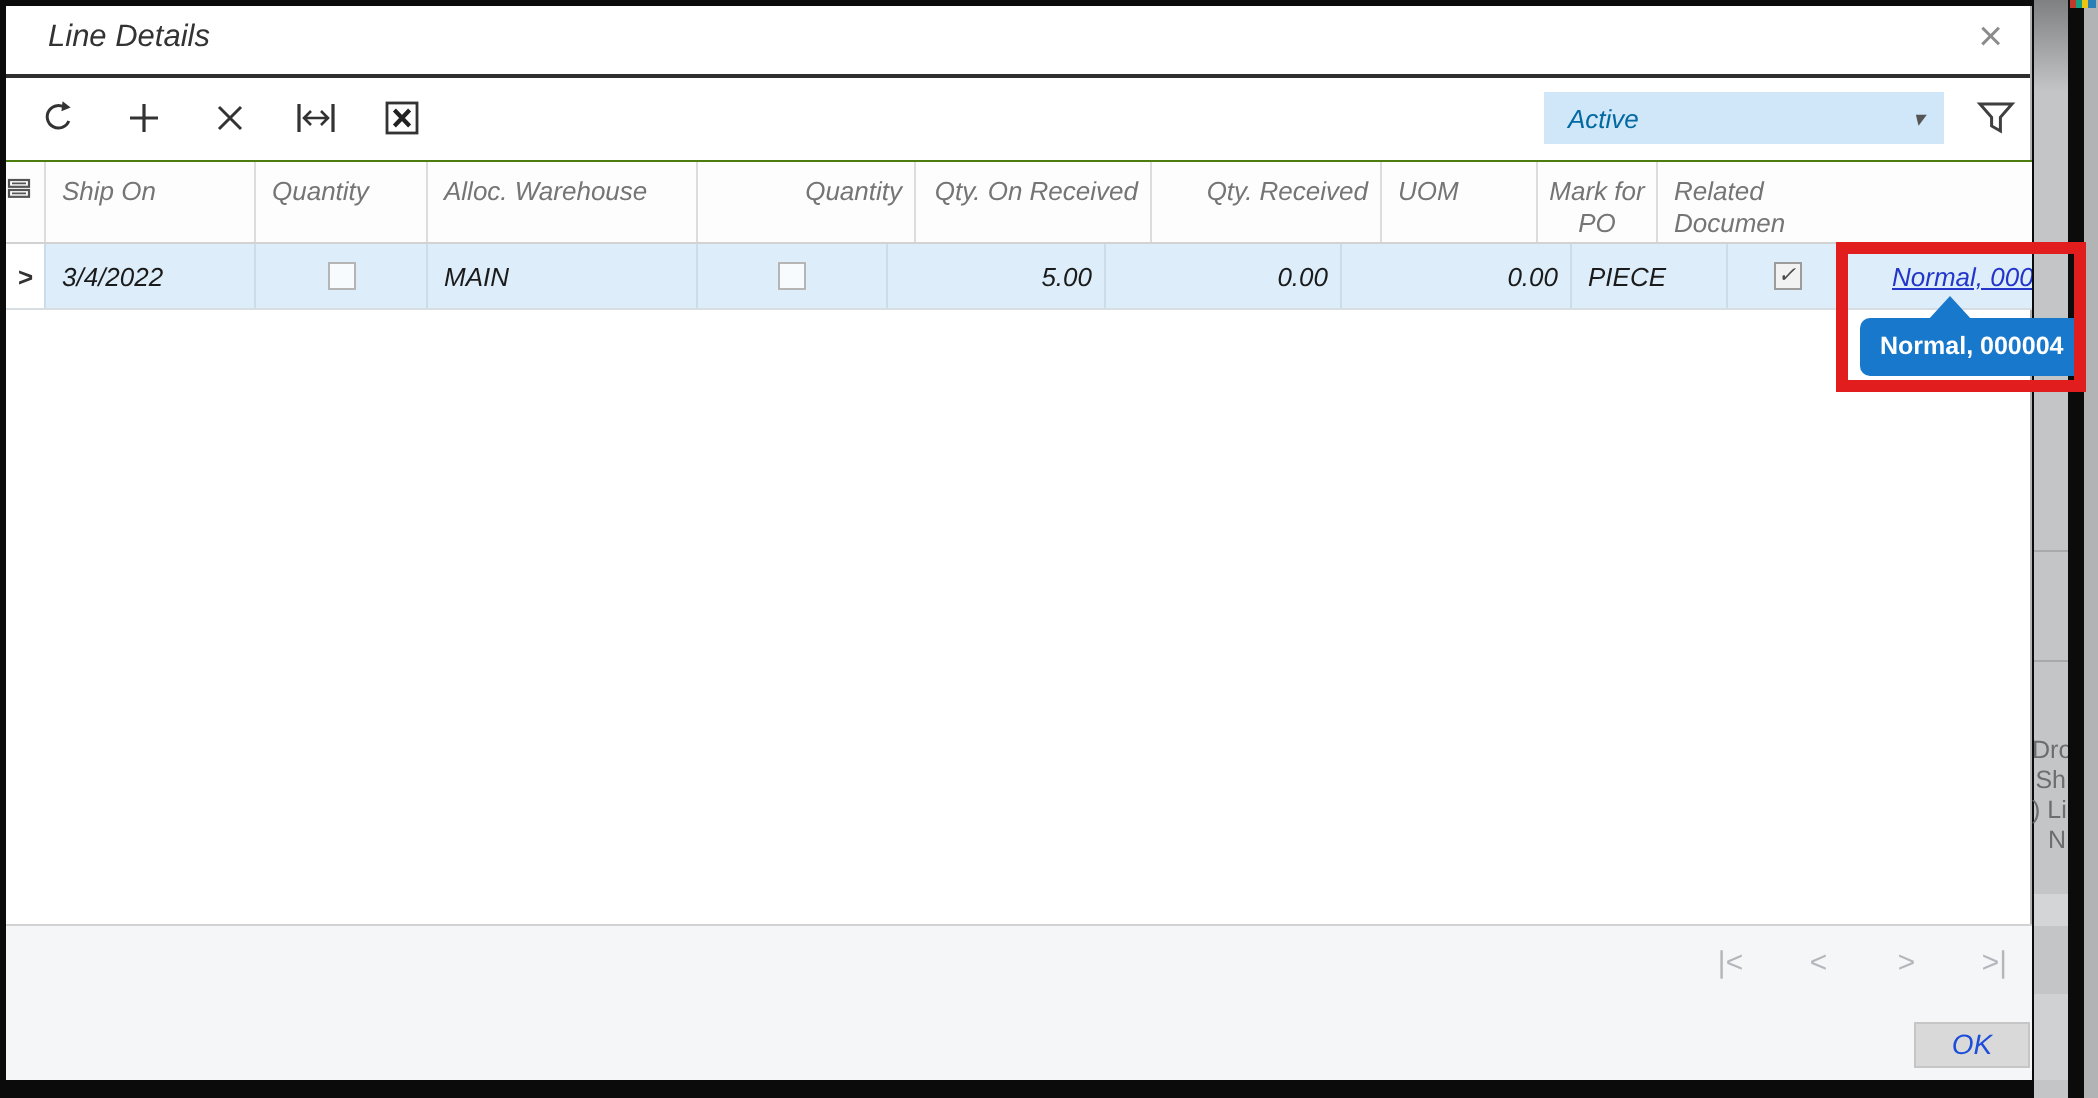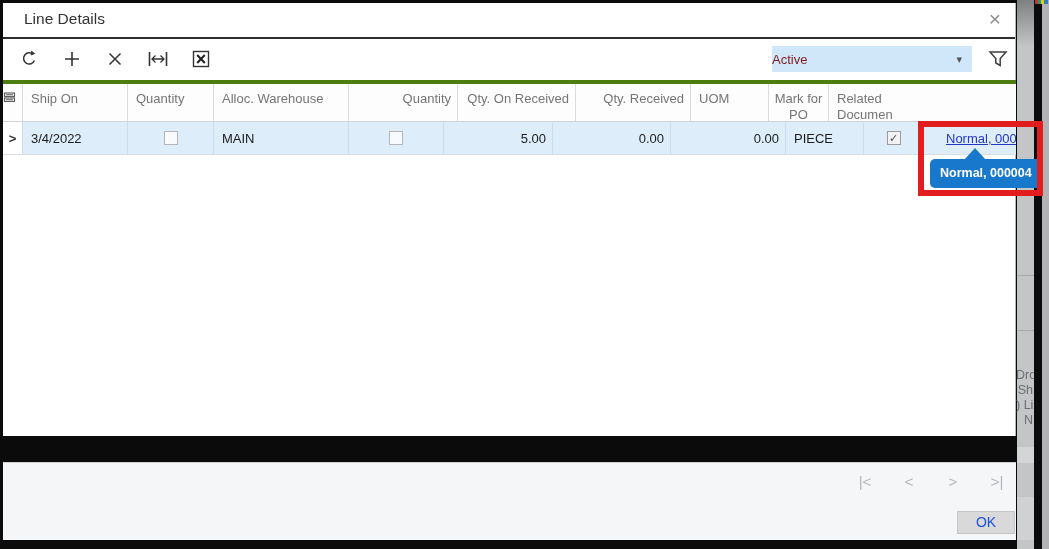--- a/index.html
+++ b/index.html
@@ -1,42 +1,42 @@
 <!DOCTYPE html>
 <html><head>
 <meta charset="utf-8">
 <style>
   * { box-sizing: border-box; margin: 0; padding: 0; }
   html,body { width:1049px; height:549px; }
   body { font-family:"Liberation Sans", sans-serif; }
   .stage { position:relative; width:1049px; height:549px; background:#0b0b0b; overflow:hidden; }
 
   
-  .dialog { position:absolute; left:3px; top:3px; width:1013px; height:433px;
-            background:#fff; border-right:1px solid #b4b4b4; }
+  .dialog { position:absolute; left:3px; top:3px; width:1013px; height:537px;
+            background:#fff; border-right:1px solid #b4b4b4;font-style:italic; }
 
   .titlebar { position:absolute; left:0; top:0; right:0; height:34px; background:#fff; }
   .title { position:absolute; left:21px; top:7px; font-size:15.5px; color:#333; }
   .dlg-close { position:absolute; right:8px; top:3px; width:24px; height:26px;
                font-size:21px; color:#8b8b8b; text-align:center; line-height:26px; cursor:pointer; }
   .title-sep { position:absolute; left:0; right:0; top:34px; height:2px; background:#2e2e2e; }
 
   .toolbar { position:absolute; left:0; right:0; top:36px; height:41px; background:#fff; }
   .tb-icons { position:absolute; left:14px; top:6px; display:flex; gap:19px; }
   .tb-btn { width:24px; height:28px; display:flex; align-items:center; justify-content:center; cursor:pointer; }
   .filter-select { position:absolute; left:769px; top:7px; width:200px; height:26px;
                    background:#cfe7f8; display:flex; align-items:center; cursor:pointer; }
-  .filter-select .val { font-size:13px; color:#7f1d1d; flex:1; }
+  .filter-select .val { padding-left:12px; font-size:13px; color:#0369a1; flex:1; }
   .filter-select .caret { padding-right:10px; color:#555; font-size:11px; }
   .funnel-btn { position:absolute; left:982px; top:7px; width:26px; height:26px;
                 display:flex; align-items:center; justify-content:center; cursor:pointer; }
 
   
   .grid-header { position:absolute; left:0; top:77px; width:1013px; height:42px;
-                 border-top:4px solid #4d7c0f; border-bottom:1px solid #d2d2d2;
+                 border-top:1px solid #4d7c0f; border-bottom:1px solid #d2d2d2;
                  display:flex; background:#fdfdfd; }
   .grid-header .hc { height:100%; padding-top:7px; font-size:13px; line-height:16px;
                      color:#757575; border-left:1px solid #dcdcdc; overflow:hidden; }
   .grid-header .hc:first-child { border-left:none; }
   .grid-row { position:absolute; left:0; top:119px; width:1013px; height:33px; display:flex;
               border-bottom:1px solid #d7dde1; }
   .grid-row .rc { height:100%; background:#ddeefa; border-left:1px solid #cbdde9;
                   display:flex; align-items:center; font-size:13px; color:#1b1b1b; overflow:hidden; white-space:nowrap; }
   .grid-row .rc:first-child { background:#fff; border-left:none; }
   

